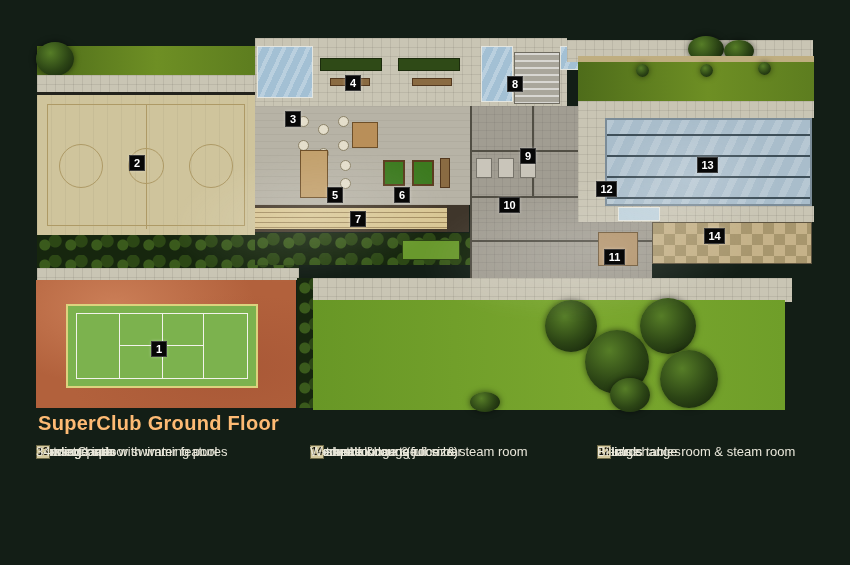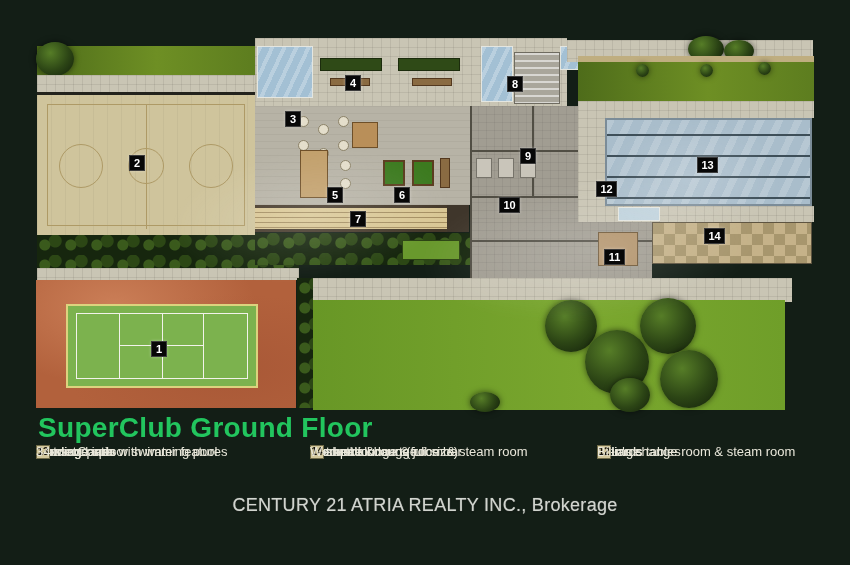--- a/index.html
+++ b/index.html
@@ -27,21 +27,21 @@
         rgba(255,255,255,.25) 0 4px,transparent 4px 11px);border:1px solid #e4e6e0;}
   .wall{background:#514e44;}
   .marker{width:16px;height:16px;background:#070707;color:#fff;border:1px solid #3c3c3c;
         font-size:11px;font-weight:bold;display:flex;align-items:center;justify-content:center;
         z-index:30;box-shadow:0 0 3px rgba(255,255,255,.35);}
   .marker.wide{width:21px;}
   .smudge{background:radial-gradient(ellipse at center,rgba(255,255,255,.16),rgba(255,255,255,0) 70%);
         filter:blur(3px);z-index:25;pointer-events:none;}
 
   
-  .title{left:38px;top:412px;font-size:28px;font-weight:bold;color:#22c55e;letter-spacing:.3px;}
+  .title{left:38px;top:412px;font-size:20px;font-weight:bold;color:#fdba74;letter-spacing:.3px;}
   .lcol{top:444px;width:280px;}
   .lcol.c1{left:36px;} .lcol.c2{left:310px;} .lcol.c3{left:597px;}
   .lrow{position:relative;display:flex;align-items:center;height:15px;margin-bottom:4px;gap:14px;}
   .lnum{position:relative;flex:0 0 14px;width:14px;height:14px;background:#d3c89d;color:#17150e;
         border:1px solid #6f6a48;font-size:10px;font-weight:bold;display:flex;
         align-items:center;justify-content:center;}
   .llabel{position:relative;font-size:13px;color:#e9e7da;white-space:nowrap;}
   .wm-bottom{left:0;right:0;top:495px;text-align:center;font-size:18px;letter-spacing:.3px;
         color:rgba(223,227,220,.88);text-shadow:0 1px 2px rgba(0,0,0,.45),0 0 1px rgba(255,255,255,.6);
         z-index:40;}
@@ -257,15 +257,14 @@
     <div class="lrow">
         <span class="lnum">9</span>
         <span class="llabel">Men's change room &amp; steam room</span>
       </div>
     <div class="lrow">
         <span class="lnum">12</span>
         <span class="llabel">Billiards</span>
       </div>
   </div>
 
-  <div class="wm-bottom">CENTURY 21 ATRIA REALTY INC., Brokerage</div>
 
 </div>
 
 </body></html>

